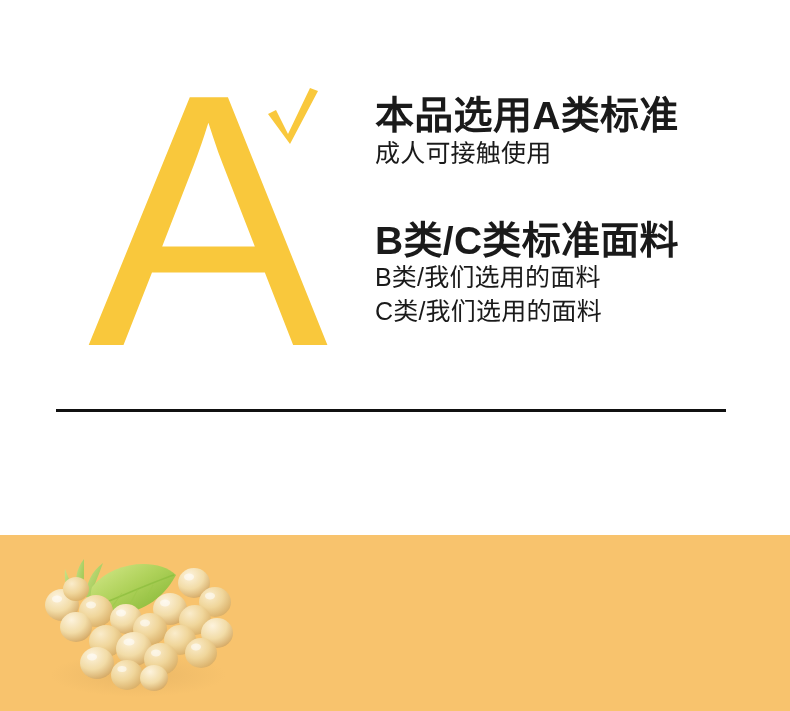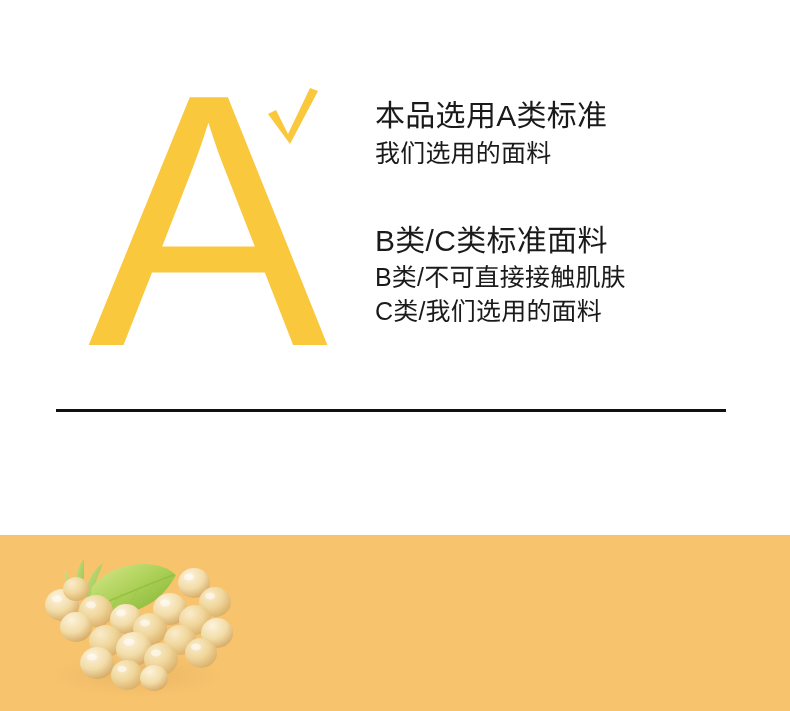--- a/index.html
+++ b/index.html
@@ -63,22 +63,22 @@
   .standards-text {
     position: absolute;
     left: 375px;
     top: 96px;
     width: 360px;
   }
   .block-a { margin: 0 0 0 0; }
   .block-bc { margin: 52px 0 8px 0; }
 
   .heading {
-    font-size: 30px;
-    font-weight: 400;
+    font-size: 39px;
+    font-weight: 700;
     color: #1a1a1a;
     line-height: 40px;
     letter-spacing: 0.3px;
     white-space: nowrap;
   }
   .subline {
     font-size: 25px;
     font-weight: 400;
     color: #1a1a1a;
     line-height: 34px;
@@ -130,26 +130,26 @@
       <svg width="54" height="60" viewBox="0 0 54 60" aria-hidden="true">
         <path d="M2 28 L10 24 L22 48 L44 2 L52 5 L24 58 Z" fill="#f9c83c"></path>
       </svg>
     </div>
   </div>
 
   <div class="standards-text">
 
     <div class="block-a">
       <div class="heading">本品选用A类标准</div>
-      <div class="subline">我们选用的面料</div>
+      <div class="subline">成人可接触使用</div>
     </div>
 
     <div class="block-bc">
       <div class="heading">B类/C类标准面料</div>
-      <div class="subline">B类/不可直接接触肌肤</div>
+      <div class="subline">B类/我们选用的面料</div>
       <div class="subline">C类/我们选用的面料</div>
     </div>
 
   </div>
 
   <div class="divider"></div>
 </div>
 
 <div class="soy-band">
 

